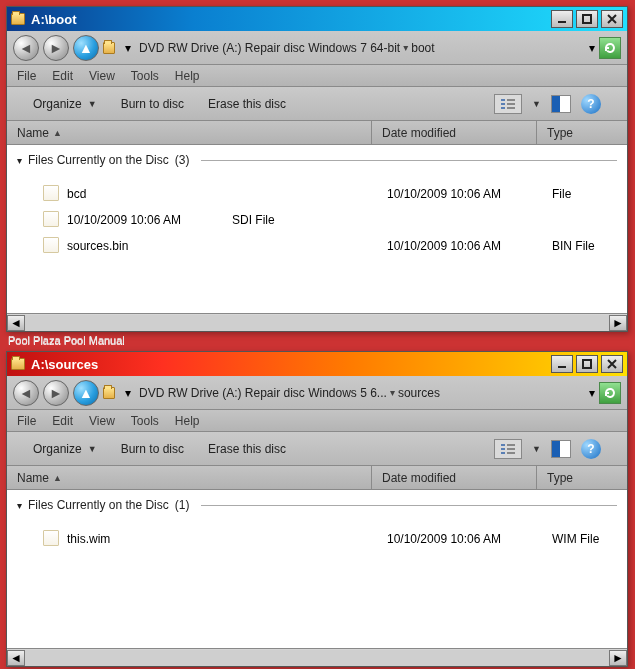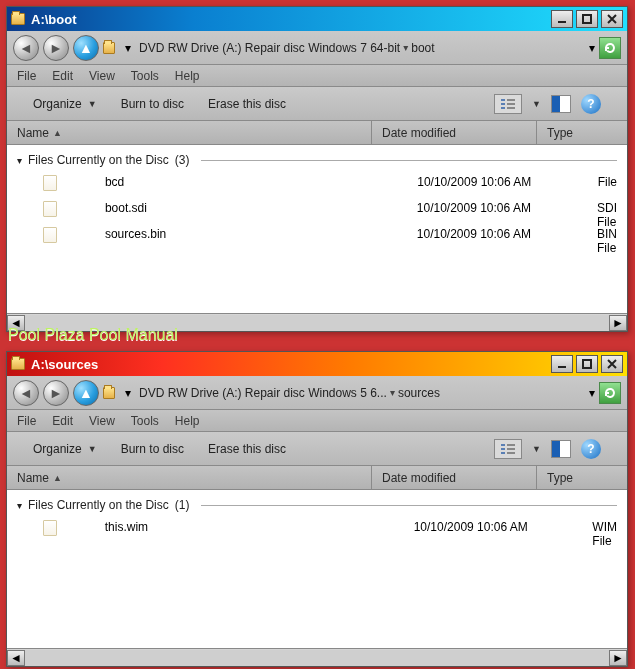--- a/index.html
+++ b/index.html
@@ -110,29 +110,29 @@
 .col { display:flex;align-items:center;padding:0 10px;border-right:1px solid #8a8a8a;color:#2a2a2a;cursor:pointer;}
 .col .asc{font-size:9px;margin-left:4px;color:#444;}
 .col-name{width:365px;} .col-date{width:165px;} .col-type{flex:1;border-right:none;}
 
 .content { flex:1; background:#fff; overflow:hidden; position:relative;}
 .group { padding:8px 10px 0 10px;}
 .group-head{display:flex;align-items:center;gap:6px;color:#222;font-size:12px;}
 .group-head .line{flex:1;height:1px;background:#aaa;margin-left:6px;}
 .tri{font-size:10px;}
 .rows{padding:8px 0;}
-.row{display:flex;align-items:flex-start;height:26px;padding-left:26px;cursor:pointer;gap:40px;}
+.row{display:flex;align-items:flex-end;height:26px;padding-left:26px;cursor:pointer;}
 .ficon{width:16px;height:16px;background:linear-gradient(#fff,#f7f3e8);border:1px solid #d6c9a0;border-radius:1px;margin-right:8px;}
 .fname{width:320px;} .fdate{width:165px;} .ftype{flex:1;}
 
 .hscroll{height:18px;background:linear-gradient(#d6d6d6,#bcbcbc);border-top:1px solid #888;display:flex;align-items:center;}
 .harr{width:18px;height:16px;background:linear-gradient(#eee,#bbb);border:1px solid #777;display:flex;align-items:center;justify-content:center;cursor:pointer;}
 .htrack{flex:1;background:#cfcfcf;height:16px;}
 
-.taskfrag{position:absolute;left:0;top:324px;padding:2px 8px;color:#bef264;text-shadow:0 1px #fff;font-size:16px;}
+.taskfrag{position:absolute;left:0;top:332px;padding:2px 8px;color:#e5e5e5;text-shadow:0 1px #fff;font-size:11px;}
 </style>
 </head>
 <body>
 
 <div class="window w1">
   <div class="titlebar tb-blue">
     <span class="folder-icon"></span>
     <span>A:\boot</span>
     <div class="title-controls">
       <div class="title-btn">
@@ -229,21 +229,20 @@
       </div>
       <div class="rows">
         <div class="row">
           <span class="ficon"></span>
           <span class="fname">bcd</span>
           <span class="fdate">10/10/2009 10:06 AM</span>
           <span class="ftype">File</span>
         </div>
         <div class="row">
           <span class="ficon"></span>
-          <span class="fname">boot.sdi</span>
           <span class="fdate">10/10/2009 10:06 AM</span>
           <span class="ftype">SDI File</span>
         </div>
         <div class="row">
           <span class="ficon"></span>
           <span class="fname">sources.bin</span>
           <span class="fdate">10/10/2009 10:06 AM</span>
           <span class="ftype">BIN File</span>
         </div>
       </div>

